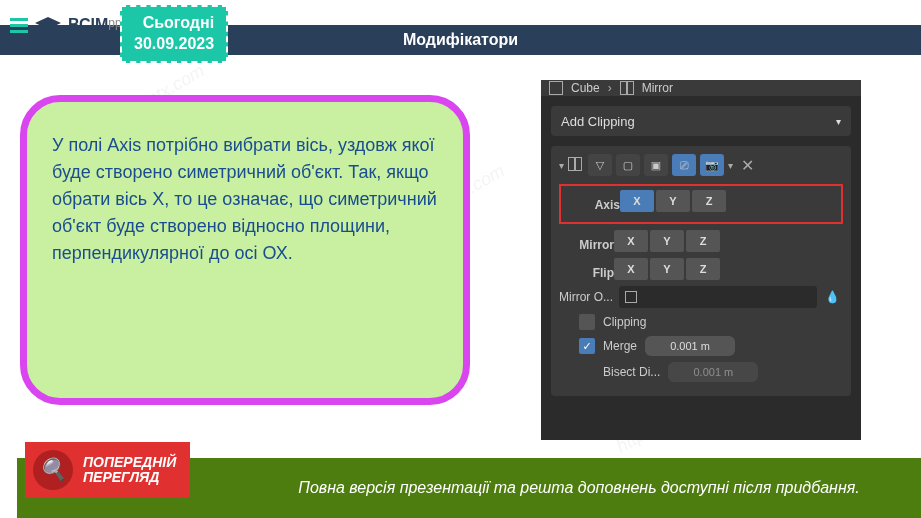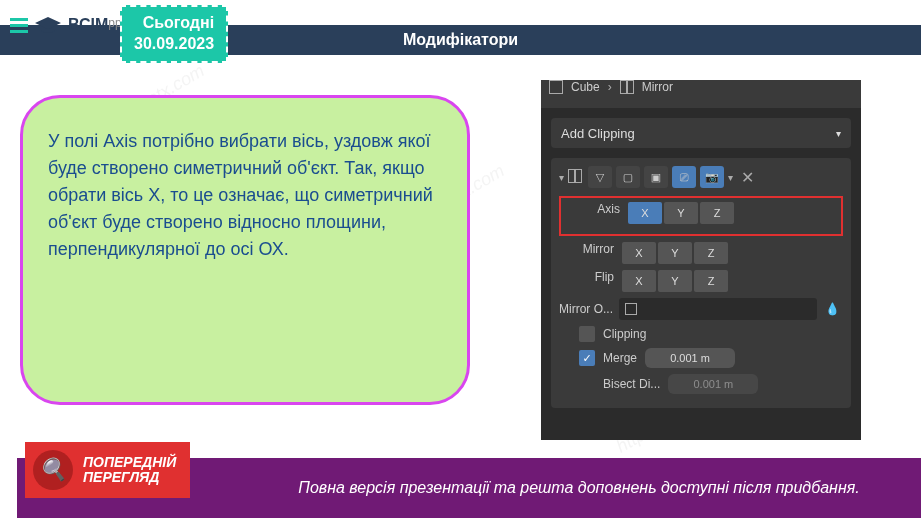--- a/index.html
+++ b/index.html
@@ -12,63 +12,63 @@
 .logo-lines { display: flex; flex-direction: column; gap: 3px; }
 .logo-line { width: 18px; height: 3px; background: #1cc7a8; }
 .logo-cap { width: 30px; height: 20px; }
 .logo-text { display: flex; flex-direction: row; line-height: 1; }
 .logo-main { font-size: 16px; font-weight: bold; color: #2a3f5a; }
 .logo-sub { font-size: 12px; color: #888; }
 
 .date-badge { position: absolute; top: 5px; left: 120px; background: #1cc7a8; color: #fff; padding: 6px 12px; border: 2px dashed #fff; font-size: 16px; font-weight: bold; text-align: right; z-index: 10; }
 .date-badge div { line-height: 1.3; }
 
-.green-box { position: absolute; top: 95px; left: 20px; width: 450px; height: 310px; background: #c8f0a0; border: 3px solid #d946ef; border-radius: 40px; padding: 30px 25px; }
+.green-box { position: absolute; top: 95px; left: 20px; width: 450px; height: 310px; background: #c8f0a0; border: 7px solid #d946ef; border-radius: 40px; padding: 30px 25px; }
 .green-text { font-size: 18px; color: #1a4d8f; line-height: 1.5; }
 
 .blender-panel { position: absolute; top: 80px; right: 60px; width: 320px; height: 360px; background: #2b2b2b; }
-.panel-header { height: 28px; background: #3a3a3a; display: flex; align-items: flex-start; padding: 0 8px; gap: 8px; color: #ccc; font-size: 12px; }
+.panel-header { height: 16px; background: #3a3a3a; display: flex; align-items: center; padding: 0 8px; gap: 8px; color: #ccc; font-size: 12px; }
 .cube-icon { width: 14px; height: 14px; border: 1px solid #aaa; }
 .chevron { color: #aaa; }
 .mirror-icon { width: 14px; height: 14px; display: flex; }
 .mirror-half { width: 7px; height: 14px; border: 1px solid #aaa; }
 
 .add-mod { margin: 10px; height: 30px; background: #3a3a3a; border-radius: 4px; display: flex; align-items: center; justify-content: space-between; padding: 0 10px; color: #ddd; font-size: 13px; }
 .chev-down { font-size: 10px; }
 
 .mod-body { margin: 8px 10px; background: #3a3a3a; border-radius: 4px; padding: 8px; }
 .mod-row { display: flex; align-items: center; gap: 4px; margin-bottom: 8px; }
 .mod-chev { color: #aaa; font-size: 10px; }
 .mirror-small { width: 16px; height: 16px; display: flex; }
 .icon-btn { width: 24px; height: 22px; background: #444; border-radius: 3px; display: flex; align-items: center; justify-content: center; color: #ccc; font-size: 11px; }
 .icon-btn.active { background: #4a7db8; }
 
 .axis-red { border: 2px solid #e03030; padding: 4px; margin-bottom: 6px; }
-.prop-row { display: flex; align-items: flex-start; gap: 8px; margin-bottom: 6px; font-size: 12px; color: #ccc; }
+.prop-row { display: flex; align-items: flex-end; margin-bottom: 6px; font-size: 12px; color: #ccc; font-weight: bold; }
 .prop-label { width: 55px; text-align: right; }
 .xyz-group { display: flex; gap: 2px; }
 .xyz-btn { width: 34px; height: 22px; background: #555; border-radius: 2px; display: flex; align-items: center; justify-content: center; color: #ddd; font-size: 11px; }
 .xyz-btn.selected { background: #4a7db8; }
 
 .mirror-obj-row { display: flex; align-items: center; gap: 6px; font-size: 12px; color: #ccc; margin-bottom: 6px; }
 .obj-field { flex: 1; height: 22px; background: #2b2b2b; border-radius: 3px; display: flex; align-items: center; padding: 0 6px; }
 .obj-sq { width: 12px; height: 12px; border: 1px solid #aaa; }
 .eyedrop { width: 20px; height: 20px; display: flex; align-items: center; justify-content: center; color: #aaa; }
 
 .check-row { display: flex; align-items: center; gap: 8px; font-size: 12px; color: #ccc; margin-bottom: 6px; padding-left: 20px; }
 .checkbox { width: 16px; height: 16px; background: #555; border-radius: 2px; display: flex; align-items: center; justify-content: center; }
 .checkbox.checked { background: #4a7db8; color: #fff; font-size: 11px; }
 .val-field { width: 90px; height: 20px; background: #555; border-radius: 6px; display: flex; align-items: center; justify-content: center; color: #ddd; font-size: 11px; }
 
 .preview-badge { position: absolute; bottom: 20px; left: 25px; background: #e03030; color: #fff; padding: 8px 14px 8px 8px; display: flex; align-items: center; gap: 10px; font-style: italic; font-weight: bold; }
 .mag-circle { width: 40px; height: 40px; background: #b02020; border-radius: 50%; display: flex; align-items: center; justify-content: center; }
 .mag { font-size: 22px; }
 .preview-text { line-height: 1.1; font-size: 14px; }
 
-.footer { position: absolute; bottom: 0; left: 0; right: 0; height: 60px; background: #701a75; display: flex; align-items: center; justify-content: center; padding-left: 220px; margin-left: 17px; }
+.footer { position: absolute; bottom: 0; left: 0; right: 0; height: 60px; background: #4d7c0f; display: flex; align-items: center; justify-content: center; padding-left: 220px; margin-left: 17px; }
 .footer-text { color: #fff; font-style: italic; font-size: 16px; text-align: center; line-height: 1.3; }
 
 .watermark { position: absolute; color: rgba(180,180,180,0.15); font-size: 18px; font-style: italic; transform: rotate(-30deg); pointer-events: none; }
 </style>
 </head>
 <body>
 
 <div class="watermark" style="top:100px;left:50px">https://vsimpptx.com</div>
 <div class="watermark" style="top:200px;left:350px">https://vsimpptx.com</div>
 <div class="watermark" style="top:300px;left:150px">https://vsimpptx.com</div>

